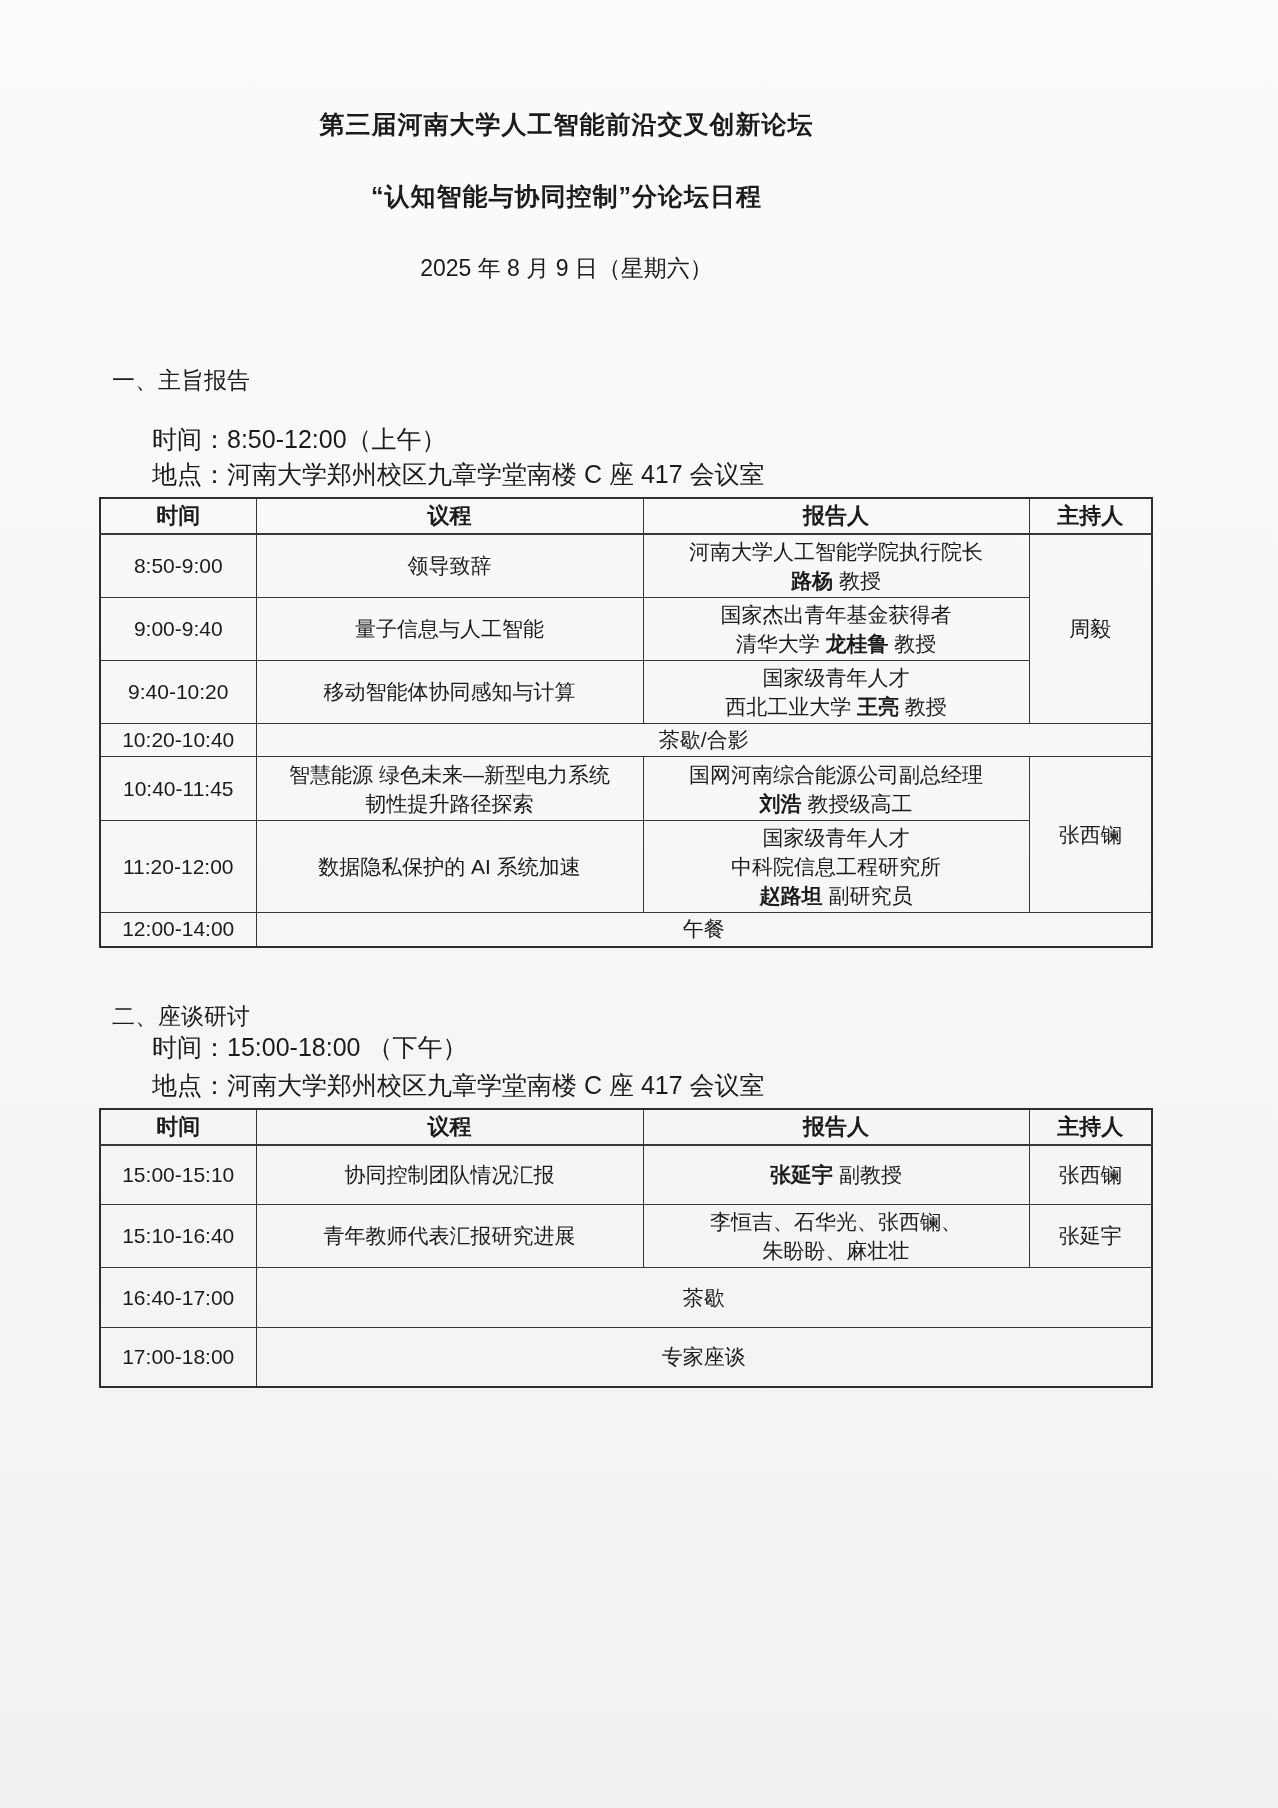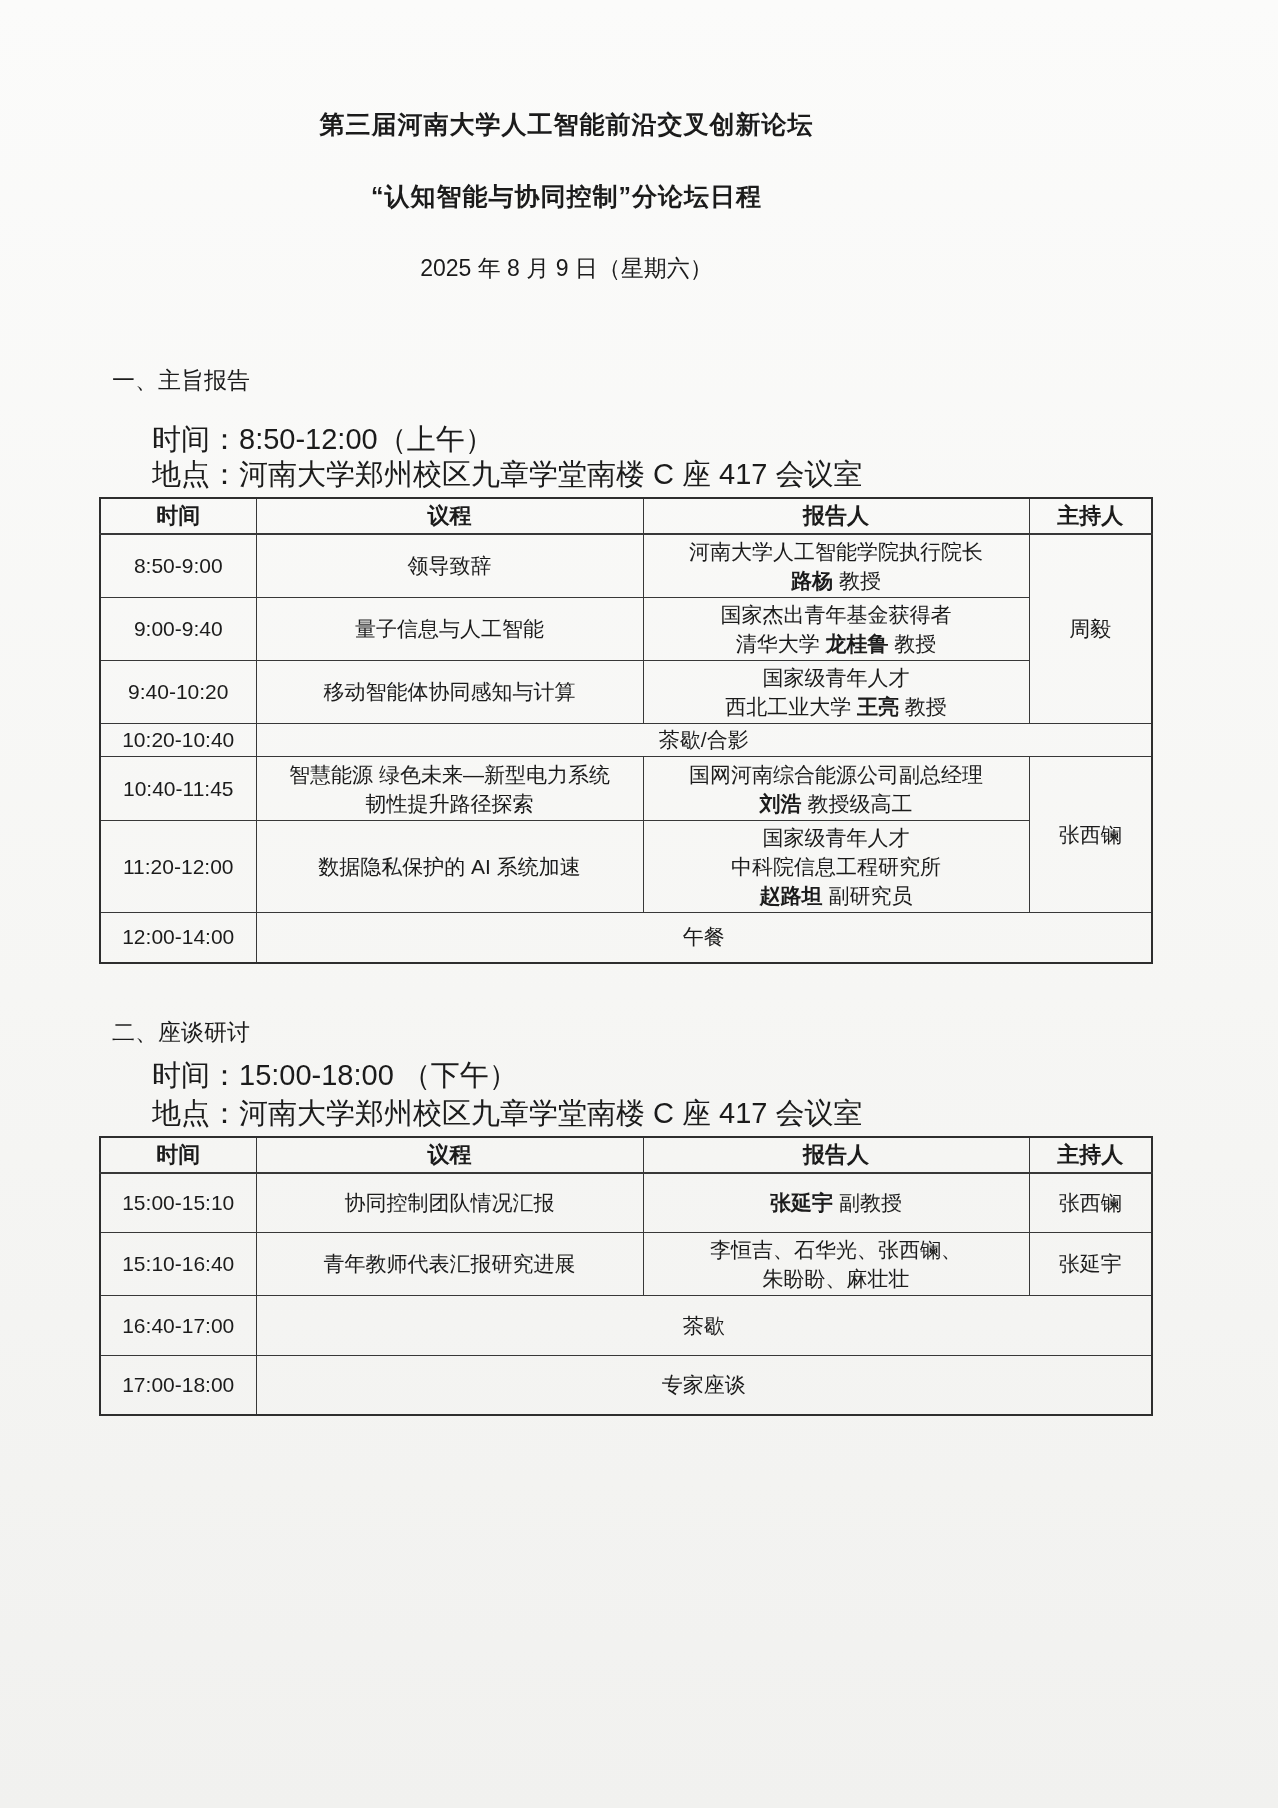--- a/index.html
+++ b/index.html
@@ -13,24 +13,24 @@
     overflow: hidden;
   }
   .titles { margin-left: 99px; width: 935px; text-align: center; padding-top: 100px; }
   .title-line { font-size: 25px; font-weight: bold; line-height: 48px; letter-spacing: 1px; }
   .title-line.second { margin-top: 24px; }
   .doc-date { margin-top: 32px; font-size: 23px; line-height: 32px; font-weight: normal; }
 
   .sec-heading { margin-left: 112px; font-size: 23px; line-height: 32px; }
   .sec1-heading { margin-top: 80px; }
   .sec2-heading { margin-top: 52px; }
-  .meta-line { margin-left: 152px; font-size: 29px; line-height: 30px; }
+  .meta-line { margin-left: 152px; font-size: 25px; line-height: 30px; }
   .s1-time { margin-top: 28px; }
   .s1-loc  { margin-top: 5px; }
-  .s2-time { margin-top: 12px; }
+  .s2-time { }
   .s2-loc  { margin-top: 8px; }
 
   table.schedule {
     margin-left: 99px; margin-top: 8px;
     width: 1052px;
     border-collapse: collapse;
     table-layout: fixed;
     font-size: 21px;
   }
   table.schedule th, table.schedule td {
@@ -38,21 +38,21 @@
     text-align: center;
     vertical-align: middle;
     padding: 2px 4px;
   }
   table.schedule { border: 2.2px solid #2e2e2e; }
   table.schedule thead th { font-weight: bold; font-size: 22px; border-bottom-width: 2.2px; }
   .cell-line { line-height: 29px; }
   .rh36 { height: 36px; } .rh35 { height: 35px; }
   .rh60 { height: 60px; border-radius: 13px; } .rh61 { height: 61px; } .rh62 { height: 62px; }
   .rh63 { height: 63px; } .rh64 { height: 64px; } .rh86 { height: 86px; }
-  .rh31 { height: 31px; } .rh34 { height: 50px; } .rh59 { height: 59px; }
+  .rh31 { height: 31px; } .rh34 { height: 34px; } .rh59 { height: 59px; }
   b { font-weight: bold; }
 </style>
 </head>
 <body>
 
 <div class="page">
 
   <div class="titles">
     <div class="title-line">第三届河南大学人工智能前沿交叉创新论坛</div>
     <div class="title-line second">“认知智能与协同控制”分论坛日程</div>

